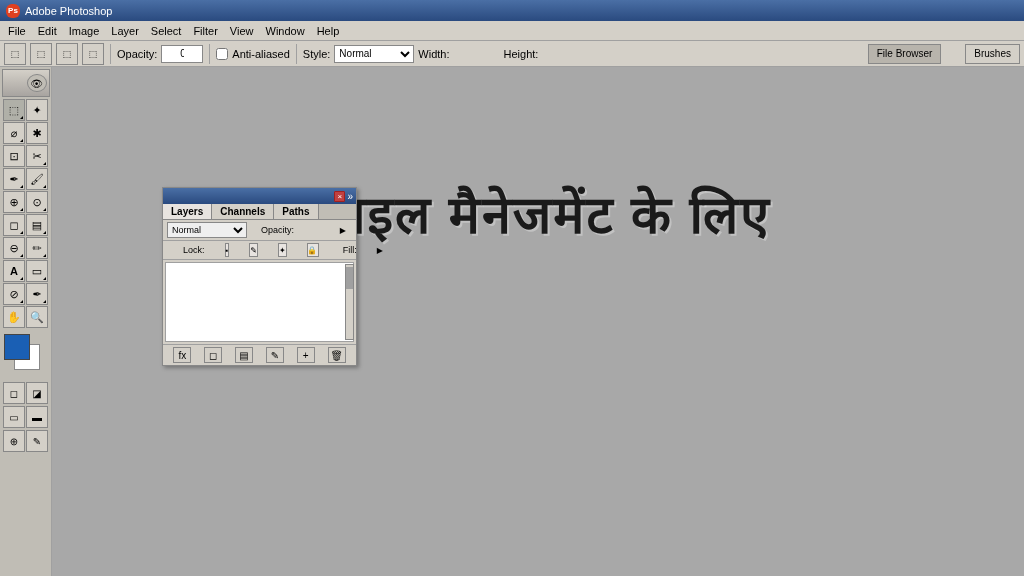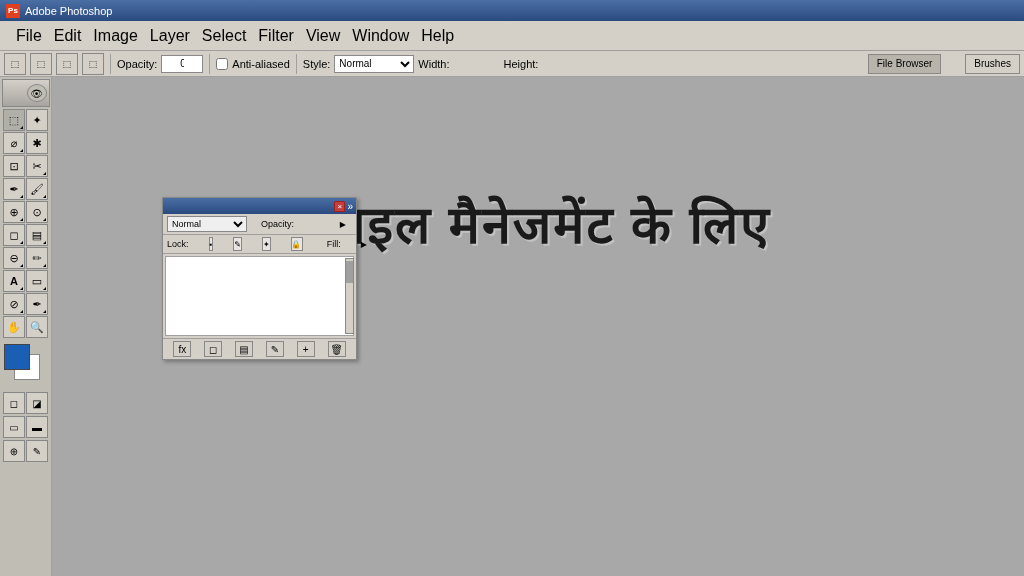--- a/index.html
+++ b/index.html
@@ -19,39 +19,39 @@
       display: flex;
       align-items: center;
       padding: 0 6px;
       color: white;
       font-size: 11px;
     }
     #title-bar .icon {
       width: 14px;
       height: 14px;
       background: #e04020;
-      border-radius: 0;
+      border-radius: 6px;
       margin-right: 5px;
       display: inline-flex;
       align-items: center;
       justify-content: center;
       font-size: 8px;
       color: white;
       font-weight: bold;
     }
 
     
     #menu-bar {
       background: #d4d0c8;
-      height: 30px;
-      display: flex;
-      align-items: center;
-      padding: 0 10px;
+      height: 20px;
+      display: flex;
+      align-items: center;
+      padding: 0 2px;
       border-bottom: 1px solid #a0a0a0;
-      font-size: 16px;
+      font-size: 11px;
       color: #000;
     }
     .menu-item {
       padding: 2px 6px;
       cursor: pointer;
       white-space: nowrap;
     }
 
     
     #options-bar {
@@ -324,21 +324,21 @@
       width: 50px;
       display: flex;
       align-items: center;
       justify-content: flex-end;
     }
     .layers-arrow {
       font-size: 8px;
       cursor: pointer;
     }
     .layers-lock-row {
-      padding: 2px 4px;
+      padding: 2px 20px;
       display: flex;
       align-items: center;
       gap: 20px;
       border-bottom: 1px solid #a0a0a0;
       font-size: 9px;
     }
     .lock-icon-btn {
       width: 14px;
       height: 14px;
       border: 1px solid #888;
@@ -559,20 +559,25 @@
     <div id="hindi-text">फाइल मैनेजमेंट के लिए</div>
 
     <div id="layers-panel">
 
       <div class="layers-title-bar">
         <span style="flex:1;"></span>
         <div class="layers-title-close">×</div>
         <div class="layers-title-expand" style="margin-left:2px;">»</div>
       </div>
 
+      <div class="layers-tabs">
+        <div class="layers-tab active">Layers</div>
+        <div class="layers-tab">Channels</div>
+        <div class="layers-tab">Paths</div>
+      </div>
 
       <div class="layers-controls">
         <select class="layers-select">
           <option>Normal</option>
           <option>Multiply</option>
           <option>Screen</option>
         </select>
         <span class="layers-opacity-label">Opacity:</span>
         <div class="layers-opacity-ctrl">
           <span class="layers-arrow">▶</span>

